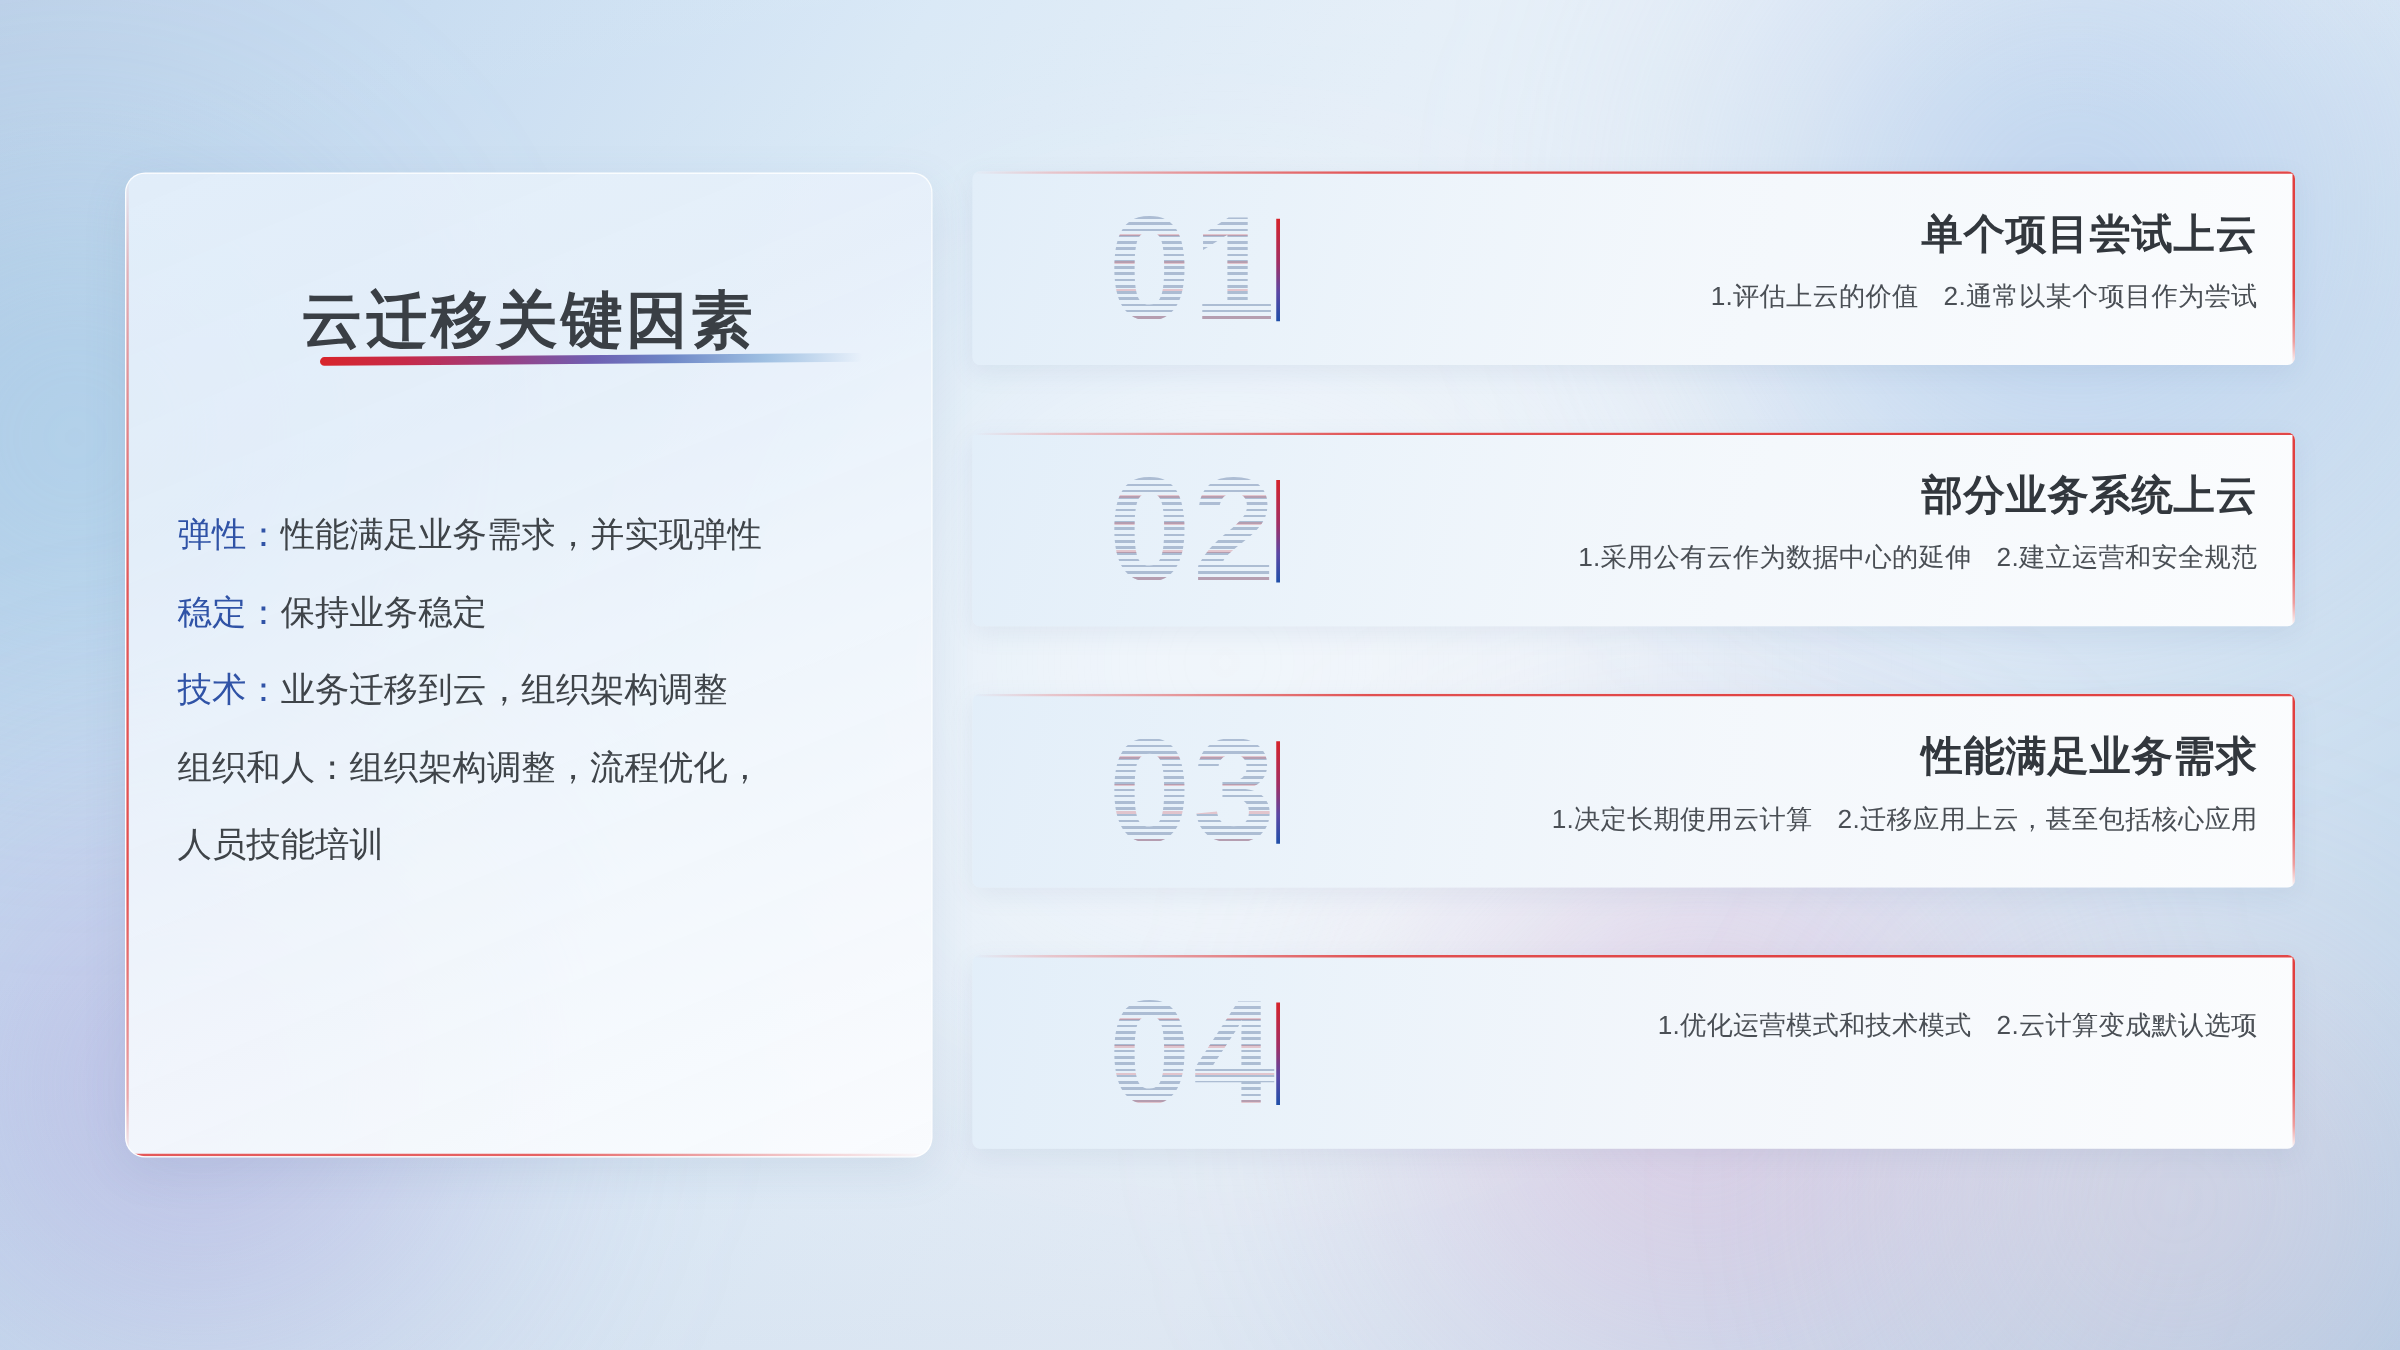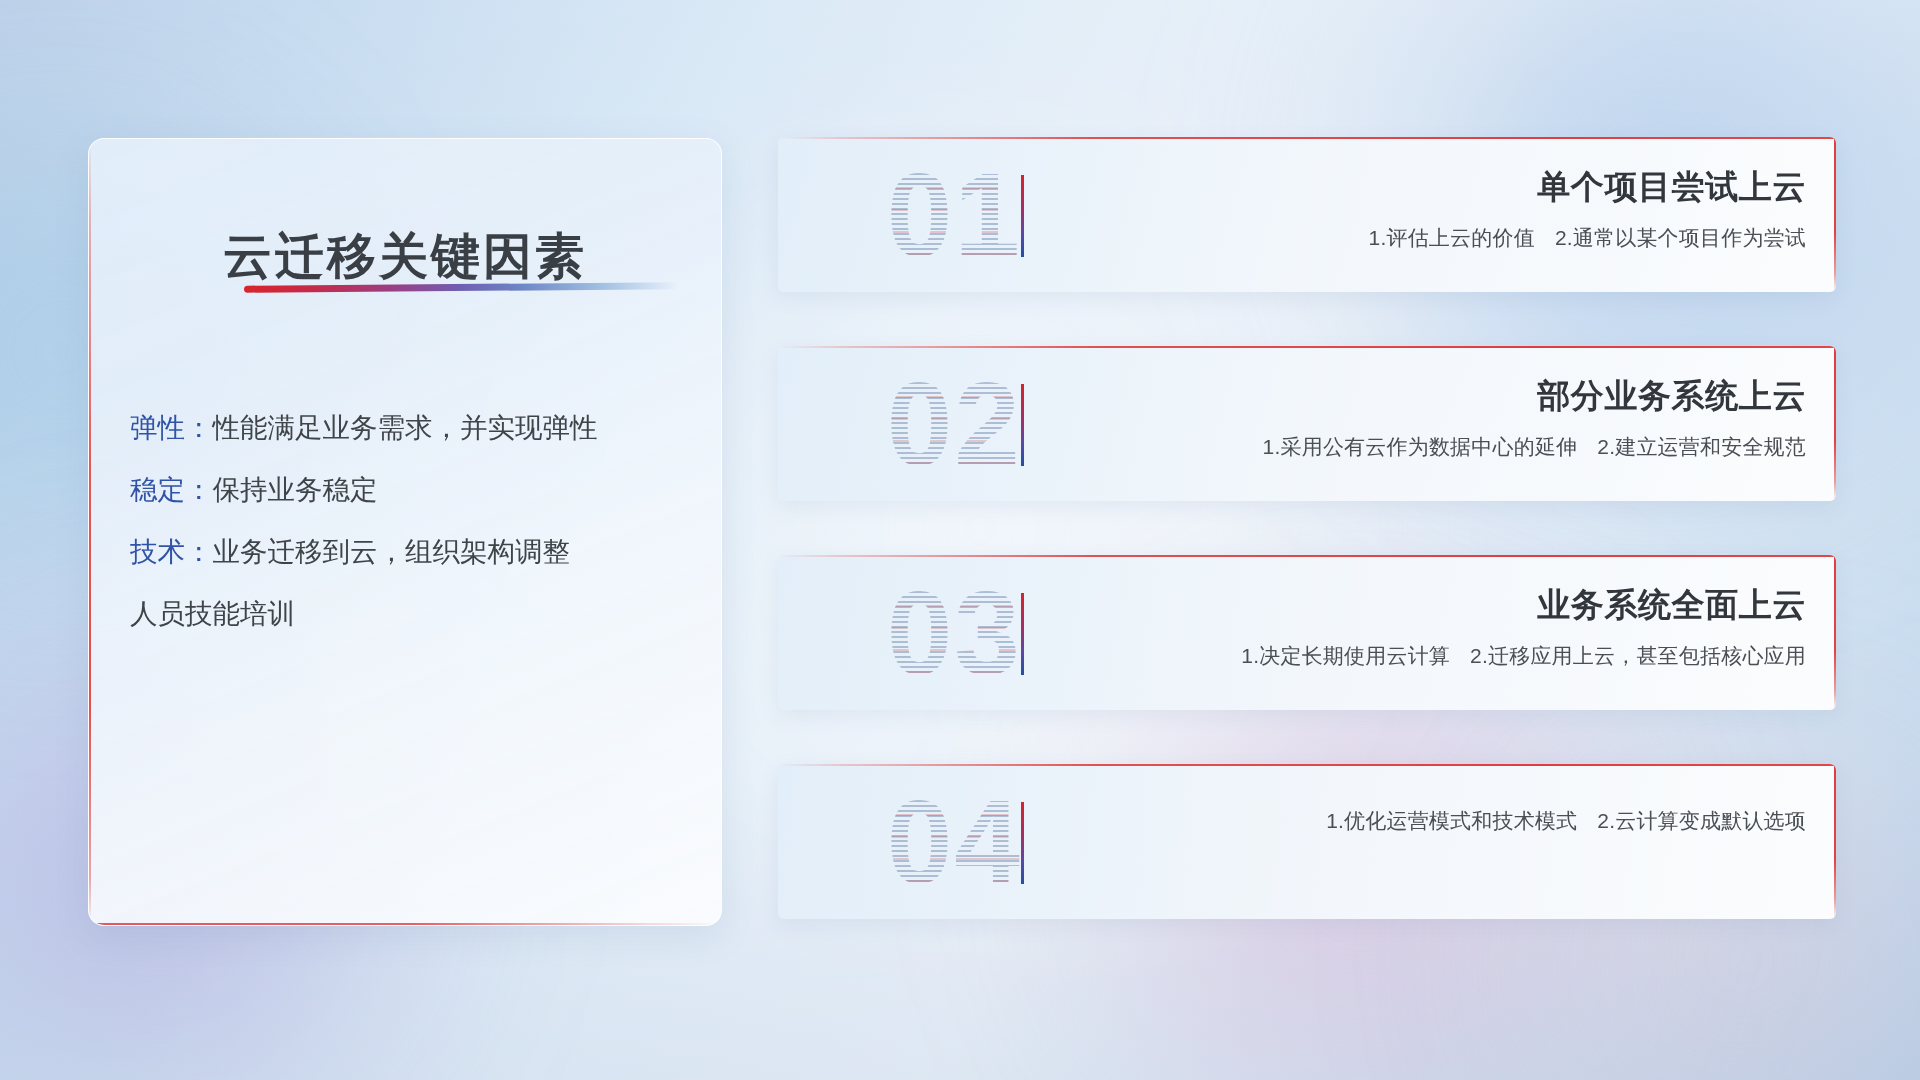--- a/index.html
+++ b/index.html
@@ -72,33 +72,34 @@
     background: radial-gradient(circle at 50% 50%, rgba(236,200,214,0.45), rgba(236,200,214,0) 70%);
   }
   .bg-vignette {
     position: absolute; inset: 0;
     background: linear-gradient(180deg, rgba(255,255,255,0.06) 0%, rgba(255,255,255,0) 28%, rgba(255,255,255,0) 72%, rgba(120,150,190,0.10) 100%);
   }
 
   
   .left-card {
     position: absolute;
-    left: 88px;
+    left: 100px;
     top: 138px;
     width: 632px;
     height: 786px;
     border-radius: 16px;
     background: linear-gradient(158deg,
         rgba(228,239,250,0.92) 0%,
         rgba(231,240,250,0.90) 28%,
         rgba(242,247,252,0.92) 62%,
         rgba(250,252,254,0.95) 100%);
     border: 1px solid rgba(255,255,255,0.85);
     box-shadow: 0 10px 34px rgba(90,120,160,0.13);
     overflow: hidden;
+    padding-left: 12px;
   }
   .left-card::before { 
     content: "";
     position: absolute;
     left: 0; top: 0; bottom: 0;
     width: 2px;
     background: linear-gradient(180deg,
         rgba(255,255,255,0) 0%,
         rgba(226,66,66,0.35) 10%,
         rgba(226,60,60,0.85) 42%,
@@ -304,20 +305,23 @@
       <div class="factor-row">
         <span class="factor-label accent">弹性：</span><span class="factor-text">性能满足业务需求，并实现弹性</span>
       </div>
       <div class="factor-row">
         <span class="factor-label accent">稳定：</span><span class="factor-text">保持业务稳定</span>
       </div>
       <div class="factor-row">
         <span class="factor-label accent">技术：</span><span class="factor-text">业务迁移到云，组织架构调整</span>
       </div>
       <div class="factor-row">
+        <span class="factor-label plain">组织和人：</span><span class="factor-text">组织架构调整，流程优化，</span>
+      </div>
+      <div class="factor-row">
         <span class="factor-text">人员技能培训</span>
       </div>
     </div>
   </section>
 
   <section class="steps">
 
     <article class="step-card">
       <div class="step-num">01</div>
       <div class="step-num-tint">01</div>
@@ -336,21 +340,21 @@
         <div class="step-title">部分业务系统上云</div>
         <div class="step-sub"><span>1.采用公有云作为数据中心的延伸</span><span class="gap"></span><span>2.建立运营和安全规范</span></div>
       </div>
     </article>
 
     <article class="step-card">
       <div class="step-num">03</div>
       <div class="step-num-tint">03</div>
       <div class="step-divider"></div>
       <div class="step-body">
-        <div class="step-title">业务系统全面上云</div>
+        <div class="step-title">性能满足业务需求</div>
         <div class="step-sub"><span>1.决定长期使用云计算</span><span class="gap"></span><span>2.迁移应用上云，甚至包括核心应用</span></div>
       </div>
     </article>
 
     <article class="step-card">
       <div class="step-num">04</div>
       <div class="step-num-tint">04</div>
       <div class="step-divider"></div>
       <div class="step-body">
         <div class="step-sub"><span>1.优化运营模式和技术模式</span><span class="gap"></span><span>2.云计算变成默认选项</span></div>

